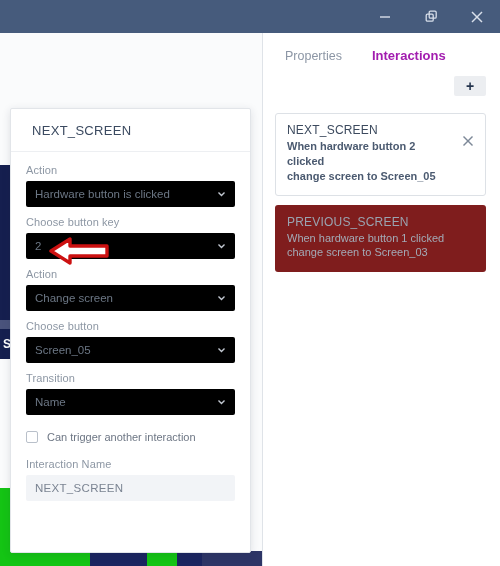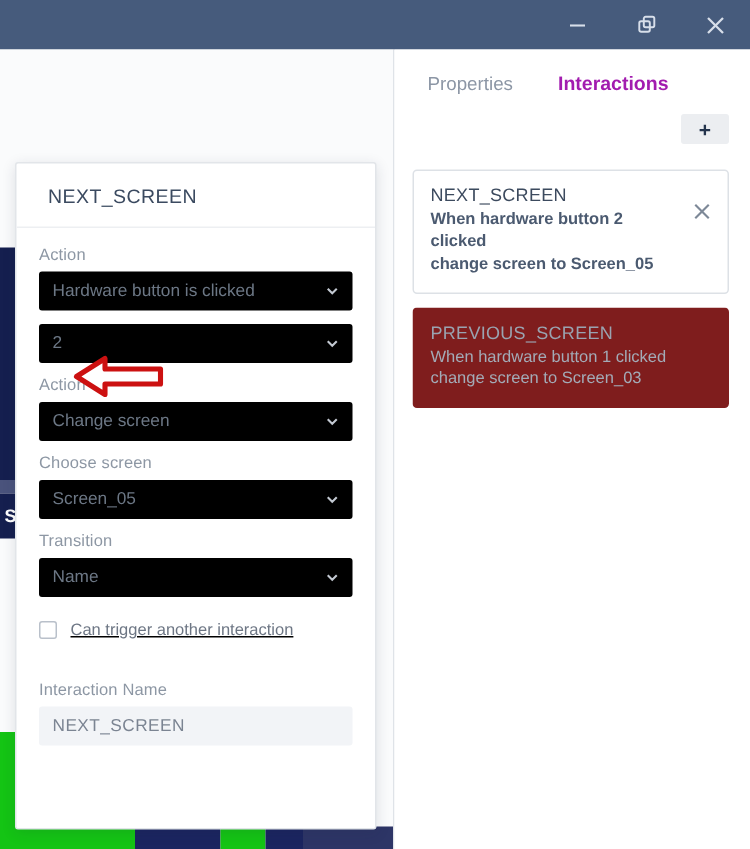--- a/index.html
+++ b/index.html
@@ -244,22 +244,21 @@
     top: 50%;
     transform: translateY(-50%);
     color: #c3c9d2;
     line-height: 0;
   }
   .checkrow {
     display: flex;
     align-items: center;
     gap: 9px;
     margin-top: 16px;
-    margin-bottom: 28px;
-    text-decoration: underline;
+    margin-bottom: 15px;
   }
   .checkbox {
     width: 12px;
     height: 12px;
     border: 1px solid #b9c0ca;
     border-radius: 2px;
     background: #fff;
     flex: none;
   }
   .checklabel {
@@ -379,20 +378,21 @@
           <span>Hardware button is clicked</span>
           <span class="chev">
             <svg width="11" height="11" viewBox="0 0 11 11">
                 <polyline points="2.5,4 5.5,7 8.5,4" fill="none" stroke="currentColor" stroke-width="1.4"></polyline>
               </svg>
           </span>
         </div>
       </div>
 
       <div class="field">
+        <div class="field-label">Choose button key</div>
         <div class="select">
           <span>2</span>
           <span class="chev">
             <svg width="11" height="11" viewBox="0 0 11 11">
                 <polyline points="2.5,4 5.5,7 8.5,4" fill="none" stroke="currentColor" stroke-width="1.4"></polyline>
               </svg>
           </span>
         </div>
       </div>
 
@@ -402,21 +402,21 @@
           <span>Change screen</span>
           <span class="chev">
             <svg width="11" height="11" viewBox="0 0 11 11">
                 <polyline points="2.5,4 5.5,7 8.5,4" fill="none" stroke="currentColor" stroke-width="1.4"></polyline>
               </svg>
           </span>
         </div>
       </div>
 
       <div class="field">
-        <div class="field-label">Choose screen</div>
+        <div class="field-label">Choose button</div>
         <div class="select">
           <span>Screen_05</span>
           <span class="chev">
             <svg width="11" height="11" viewBox="0 0 11 11">
                 <polyline points="2.5,4 5.5,7 8.5,4" fill="none" stroke="currentColor" stroke-width="1.4"></polyline>
               </svg>
           </span>
         </div>
       </div>
 

